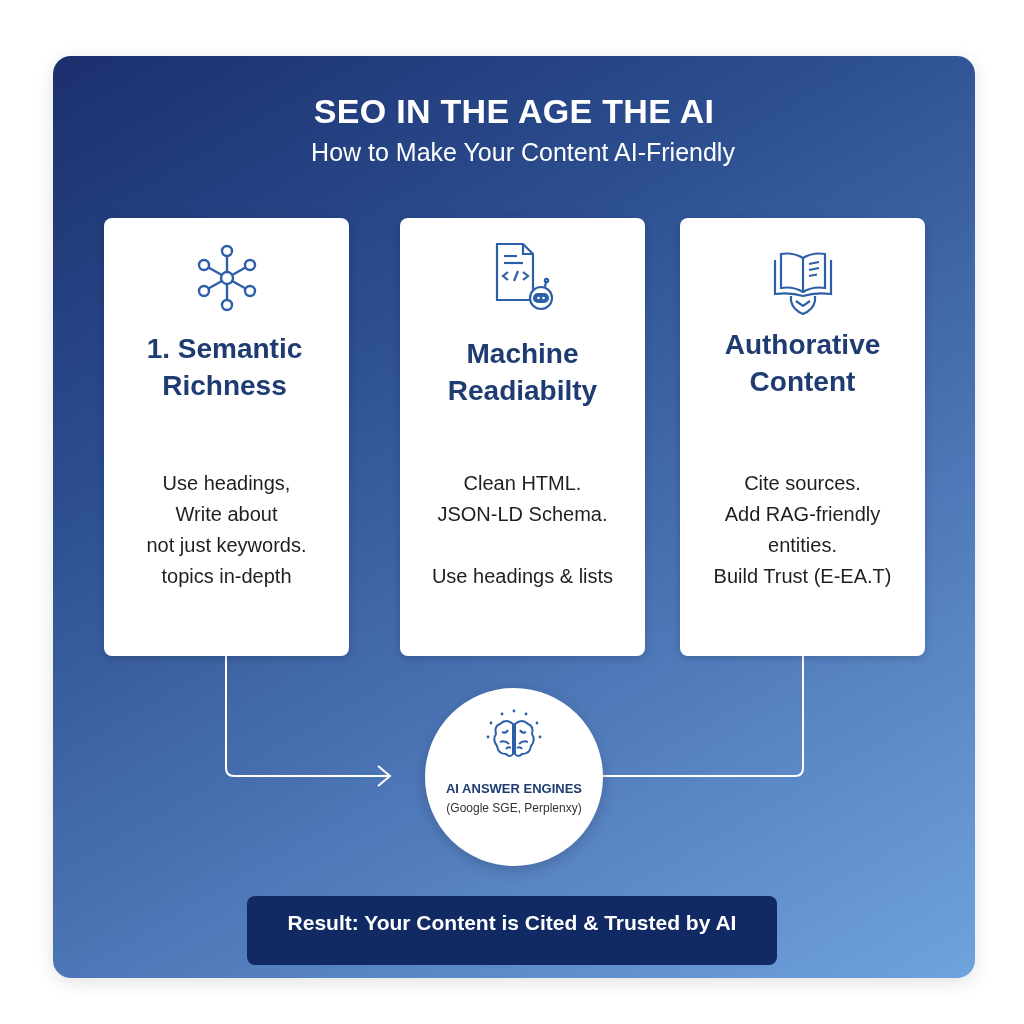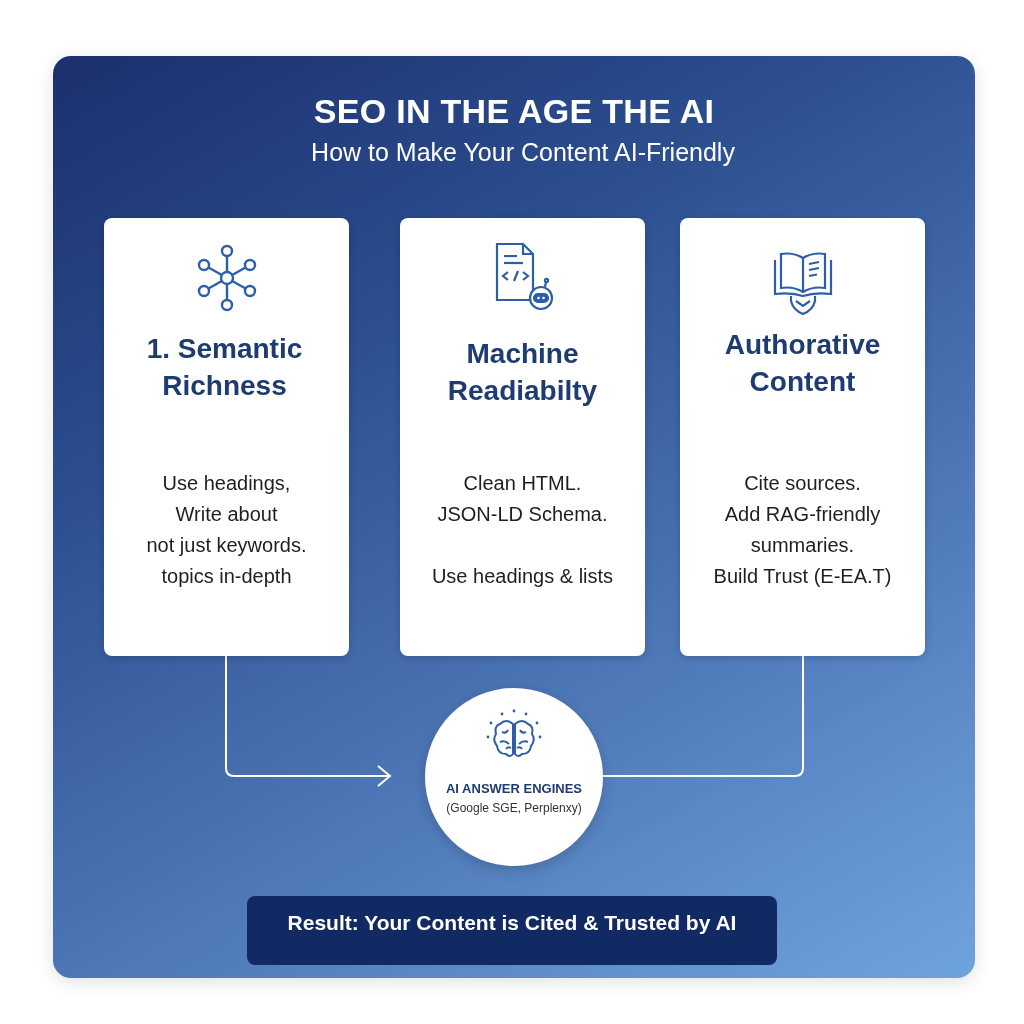--- a/index.html
+++ b/index.html
@@ -191,21 +191,21 @@
         <path d="M33 63 L40 68 L47 63"></path>
       </svg>
     </div>
     <div class="card-title" style="top:108px;">
       <div>Authorative</div>
       <div>Content</div>
     </div>
     <div class="card-body">
       <div>Cite sources.</div>
       <div>Add RAG-friendly</div>
-      <div>summaries.</div>
+      <div>entities.</div>
       <div>Build Trust (E-EA.T)</div>
     </div>
   </div>
 
   <div class="hub">
     <div class="icon">
       <svg viewBox="0 0 64 64" fill="none" stroke="#2d5fa8" stroke-width="2">
         <path d="M31 18 Q24 12 18 18 Q12 20 14 28 Q10 34 15 40 Q16 48 24 48 Q28 52 31 48 Z"></path>
         <path d="M33 18 Q40 12 46 18 Q52 20 50 28 Q54 34 49 40 Q48 48 40 48 Q36 52 33 48 Z"></path>
         <path d="M20 26 Q24 28 26 24"></path>

